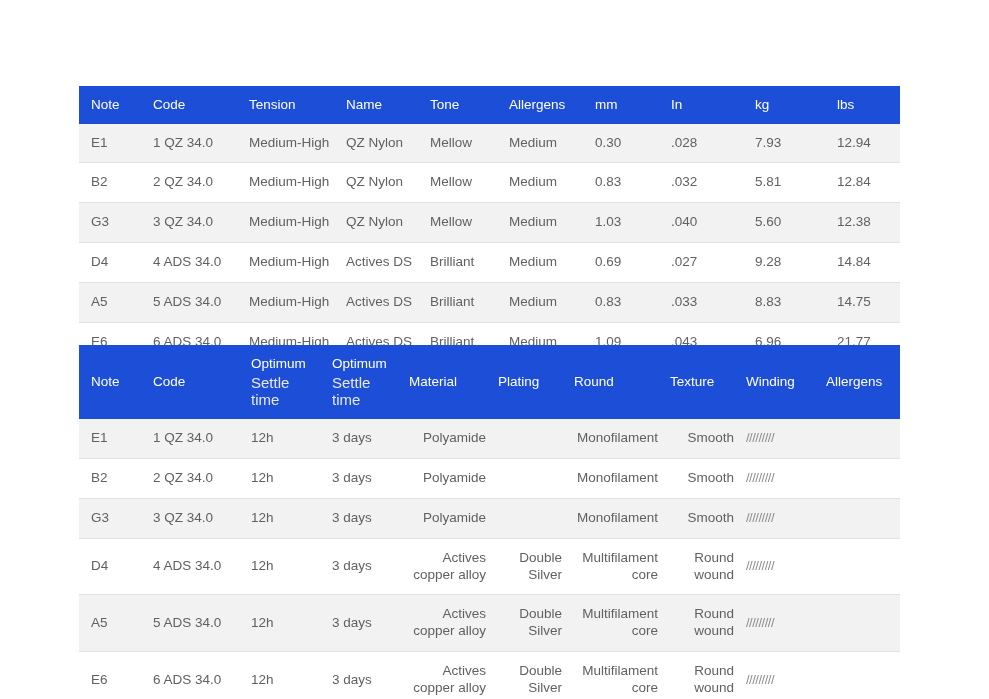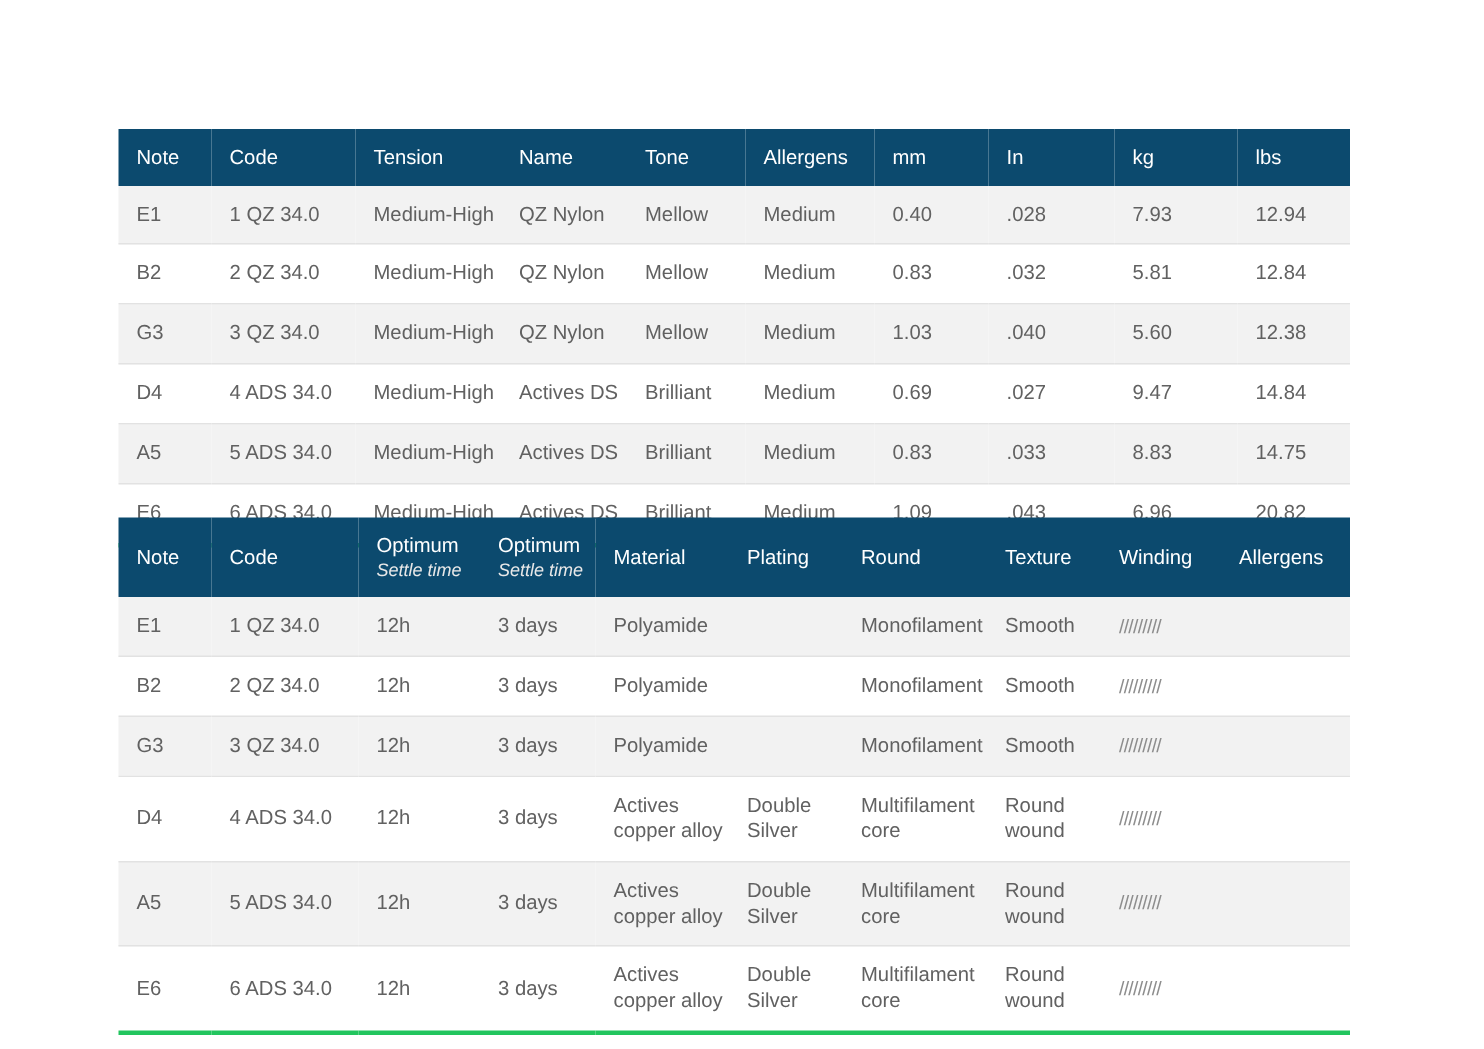--- a/index.html
+++ b/index.html
@@ -26,55 +26,55 @@
   }
   #table1-wrap { left: 79px; top: 86px; width: 821px; }
   #table2-wrap { left: 79px; top: 345px; width: 821px; }
 
   table {
     border-collapse: collapse;
     width: 100%;
     table-layout: fixed;
   }
   thead th {
-    background: #0c4a6e;
+    background: #1d4ed8;
     color: #ffffff;
     font-weight: normal;
     font-size: 13.5px;
     text-align: left;
     padding: 11px 0 11px 12px;
     vertical-align: middle;
     line-height: 1.15;
   }
   thead th .sub {
     display: block;
-    font-size: 12px;
+    font-size: 15px;
     color: #e8e8e8;
     margin-top: 2px;
-    font-style: italic;
   }
   tbody td {
     font-size: 13.5px;
     color: #616161;
     padding: 11px 0 11px 12px;
     vertical-align: middle;
     border-bottom: 1px solid #e2e2e2;
     line-height: 1.25;
   }
   tbody tr:nth-child(odd) td {
     background: #f2f2f2;
   }
   tbody tr:nth-child(even) td {
     background: #ffffff;
   }
   tbody tr:last-child td {
     border-bottom: 3px solid #22c55e;
   }
   td.wrap-cell {
     white-space: normal;
+    text-align: right;
   }
   .hatch {
     color: #8d8d8d;
     letter-spacing: -0.5px;
     font-size: 13px;
   }
 
   
   #table1 col.c0 { width: 62px; }
   #table1 col.c1 { width: 96px; }
@@ -133,21 +133,21 @@
         </tr>
       </thead>
       <tbody>
         <tr>
           <td>E1</td>
           <td>1 QZ 34.0</td>
           <td>Medium-High</td>
           <td>QZ Nylon</td>
           <td>Mellow</td>
           <td>Medium</td>
-          <td>0.40</td>
+          <td>0.30</td>
           <td>.028</td>
           <td>7.93</td>
           <td>12.94</td>
         </tr>
         <tr>
           <td>B2</td>
           <td>2 QZ 34.0</td>
           <td>Medium-High</td>
           <td>QZ Nylon</td>
           <td>Mellow</td>
@@ -171,21 +171,21 @@
         </tr>
         <tr>
           <td>D4</td>
           <td>4 ADS 34.0</td>
           <td>Medium-High</td>
           <td>Actives DS</td>
           <td>Brilliant</td>
           <td>Medium</td>
           <td>0.69</td>
           <td>.027</td>
-          <td>9.47</td>
+          <td>9.28</td>
           <td>14.84</td>
         </tr>
         <tr>
           <td>A5</td>
           <td>5 ADS 34.0</td>
           <td>Medium-High</td>
           <td>Actives DS</td>
           <td>Brilliant</td>
           <td>Medium</td>
           <td>0.83</td>
@@ -196,21 +196,21 @@
         <tr>
           <td>E6</td>
           <td>6 ADS 34.0</td>
           <td>Medium-High</td>
           <td>Actives DS</td>
           <td>Brilliant</td>
           <td>Medium</td>
           <td>1.09</td>
           <td>.043</td>
           <td>6.96</td>
-          <td>20.82</td>
+          <td>21.77</td>
         </tr>
       </tbody>
     </table>
   </div>
 
   <div class="table-wrap" id="table2-wrap">
     <table id="table2">
       <colgroup>
         <col class="d0">
           <col class="d1">

